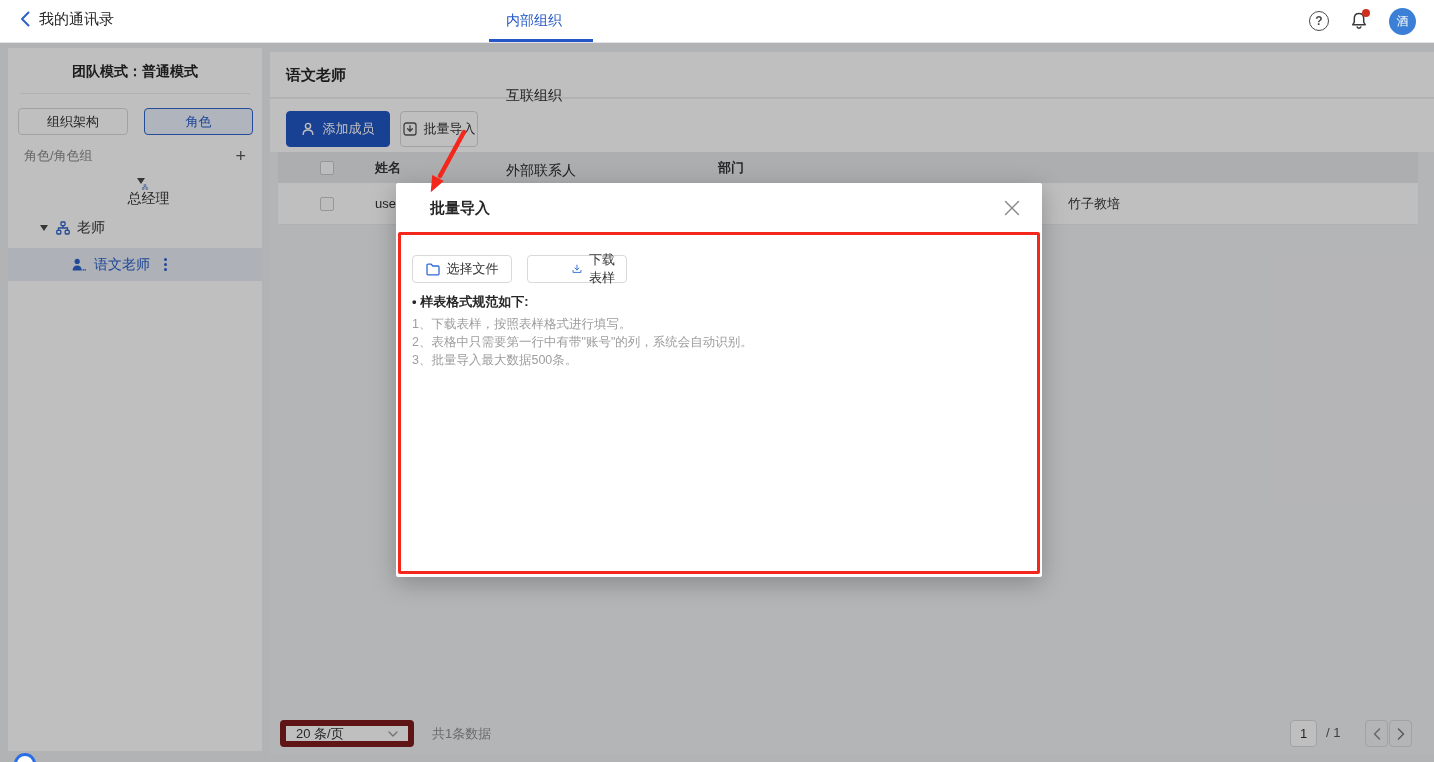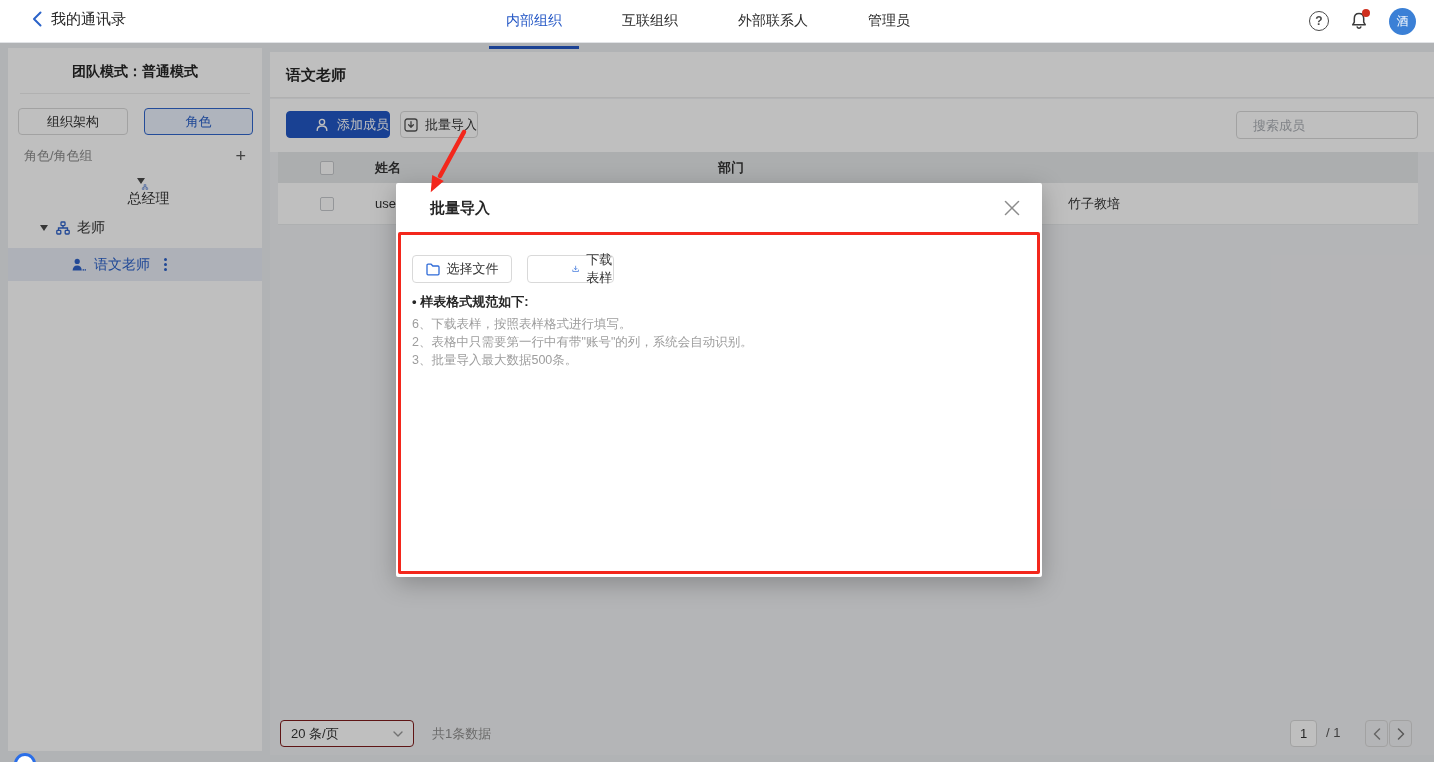--- a/index.html
+++ b/index.html
@@ -2,23 +2,23 @@
 <html><head>
 <meta charset="utf-8">
 <style>
   * { margin:0; padding:0; box-sizing:border-box; }
   html,body { width:1434px; height:762px; overflow:hidden; }
   body { font-family:"Liberation Sans","DejaVu Sans",sans-serif; color:#333; font-size:14px; background:#edeff2; }
   #app { position:absolute; left:0; top:0; width:1434px; height:762px; }
 
   
   .topbar { position:absolute; left:0; top:0; width:1434px; height:43px; background:#fff; border-bottom:1px solid #e1e3e6; z-index:30; }
-  .back { position:absolute; left:32px; top:0; height:38px; display:flex; align-items:center; gap:9px; cursor:pointer; }
+  .back { position:absolute; left:20px; top:0; height:38px; display:flex; align-items:center; gap:9px; cursor:pointer; }
   .back-label { font-size:15px; color:#262626; font-weight:500; }
-  .tabs { position:absolute; left:489px; top:0; height:48px; display:flex; gap:26px; }
+  .tabs { position:absolute; left:489px; top:0; height:48px; display:flex; gap:34px;flex-direction:column; }
   .tab { padding:0 17px; line-height:41px; font-size:14px; color:#2b2b2b; position:relative; }
   .tab.active { color:#2457c5; }
   .tab.active::after { content:""; position:absolute; left:0; right:0; bottom:-1px; height:3px; background:#2457c5; }
   .top-icons { position:absolute; right:18px; top:0; height:42px; display:flex; align-items:center; gap:20px; }
   .help-circ { width:20px; height:20px; border:1.6px solid #4a4a4a; border-radius:50%; display:flex; align-items:center; justify-content:center; font-size:12px; color:#4a4a4a; font-weight:700; }
   .bell-wrap { position:relative; width:20px; height:20px; }
   .bell-dot { position:absolute; right:-1px; top:-2px; width:8px; height:8px; border-radius:50%; background:#cf2f1e; }
   .avatar { width:27px; height:27px; border-radius:50%; background:#3b80d6; color:#fff; font-size:12px; display:flex; align-items:center; justify-content:center; }
 
   
@@ -37,50 +37,50 @@
   .tree-row.selected { background:#e8edf6; height:33px; }
   .tree-row.selected .tree-label { color:#2a60c9; }
   .dots { display:flex; flex-direction:column; gap:2px; margin-left:14px; cursor:pointer; }
   .dots i { width:3px; height:3px; border-radius:50%; background:#2a60c9; }
 
   
   .mainpanel { position:absolute; left:270px; top:52px; width:1164px; height:703px; background:#f1f2f4; }
   .title-strip { position:absolute; left:0; top:0; width:1164px; height:46px; background:#fff; border-bottom:1px solid #ebebeb; }
   .page-title { position:absolute; left:16px; top:0; line-height:46px; font-size:15px; font-weight:700; color:#262626; }
   .toolbar { position:absolute; left:0; top:47px; width:1164px; height:53px; background:#fff; }
-  .btn { height:27px; border-radius:4px; font-size:13px; display:inline-flex; align-items:center; justify-content:flex-end; gap:7px; cursor:pointer; }
+  .btn { height:36px; border-radius:4px; font-size:13px; display:inline-flex; align-items:center; justify-content:center; gap:7px; cursor:pointer; }
   .btn-primary { position:absolute; left:16px; top:12px; width:104px; background:#2257c4; color:#fff; border:1px solid #2257c4; }
   .btn-plain { background:#fff; border:1px solid #d9d9d9; color:#333; }
   .btn-import { position:absolute; left:130px; top:12px; width:78px; }
   .search-box { position:absolute; right:16px; top:12px; width:182px; height:28px; border:1px solid #d9d9d9; border-radius:4px; background:#fff; display:flex; align-items:center; padding:0 9px; gap:7px; }
   .search-box input { border:none; outline:none; flex:1; font-size:13px; color:#333; font-family:inherit; background:transparent; }
   .search-box input::placeholder { color:#a9adb3; }
 
   .tbl-head { position:absolute; left:8px; top:100px; width:1140px; height:31px; background:#e6e8ea; display:grid; grid-template-columns:97px 343px 350px 1fr; align-items:center; font-size:13px; font-weight:700; color:#333; }
   .tbl-row { position:absolute; left:8px; top:131px; width:1140px; height:42px; background:#fff; border-bottom:1px solid #e9ebed; display:grid; grid-template-columns:97px 343px 350px 1fr; align-items:center; font-size:13px; color:#333; }
   .cb-cell { display:flex; justify-content:center; }
   .cb { width:14px; height:14px; border:1px solid #c6c9cc; border-radius:2px; background:#fdfdfd; cursor:pointer; }
 
   .pagination { position:absolute; left:0; top:668px; width:1164px; height:28px; }
-  .pgsize { position:absolute; left:10px; top:0; width:134px; height:27px; background:#fff; border:1px solid #7f1d1d; border-radius:4px; display:flex; align-items:center; justify-content:space-between; padding:0 10px; font-size:13px; color:#333; cursor:pointer; }
+  .pgsize { position:absolute; left:10px; top:0; width:134px; height:27px; background:#fff; border:6px solid #7f1d1d; border-radius:4px; display:flex; align-items:center; justify-content:space-between; padding:0 10px; font-size:13px; color:#333; cursor:pointer; }
   .total { position:absolute; left:162px; top:5px; font-size:13px; color:#8f8f8f; }
   .pagebox { position:absolute; left:1020px; top:0; width:27px; height:27px; background:#fff; border:1px solid #d9d9d9; border-radius:4px; text-align:center; line-height:26px; font-size:13px; color:#333; }
   .pageof { position:absolute; left:1056px; top:5px; font-size:13px; color:#555; }
   .pg-btn { position:absolute; top:0; width:23px; height:27px; border:1px solid #d9d9d9; border-radius:4px; background:transparent; display:flex; align-items:center; justify-content:center; cursor:pointer; }
   .pg-prev { left:1095px; } .pg-next { left:1119px; }
 
   
   .overlay { position:absolute; left:0; top:43px; width:1434px; height:719px; background:rgba(0,0,0,0.25); z-index:40; }
   .modal { position:absolute; left:396px; top:183px; width:646px; height:394px; background:#fff; border-radius:2px; box-shadow:0 6px 24px rgba(0,0,0,0.25); z-index:60; }
   .modal-head { position:relative; height:49px; }
   .modal-title { position:absolute; left:34px; top:0; line-height:50px; font-size:15px; font-weight:700; color:#262626; }
   .modal-close { position:absolute; right:22px; top:17px; width:16px; height:16px; cursor:pointer; }
   .m-btn { position:absolute; top:72px; height:28px; border:1px solid #d9d9d9; border-radius:4px; background:#fff; font-size:13px; color:#333; display:flex; align-items:center; justify-content:center; gap:7px; cursor:pointer; }
   .m-btn1 { left:16px; width:100px; }
-  .m-btn2 { left:131px; width:87px;padding-left:44px; }
+  .m-btn2 { left:131px; width:100px;padding-left:44px; }
   .spec-title { position:absolute; left:16px; top:110px; font-size:13px; font-weight:700; color:#262626; }
   .spec-title::before { content:"• "; }
   .spec-list { position:absolute; left:16px; top:132px; font-size:12.5px; color:#9d9d9d; line-height:18px; }
 
   
   .ann-rect { position:absolute; left:398px; top:232px; width:642px; height:342px; border:3px solid #f3271c; border-radius:2px; z-index:70; pointer-events:none; }
   .ann-arrow { position:absolute; left:414px; top:122px; z-index:70; pointer-events:none; }
 
   .fab-arc { position:absolute; left:14px; top:753px; width:22px; height:22px; border:3px solid #2a6ee8; border-radius:50%; background:#fff; z-index:45; }
   svg { display:block; }
@@ -178,27 +178,20 @@
         </svg>
         <span>添加成员</span>
       </div>
       <div class="btn btn-plain btn-import">
         <svg width="14" height="14" viewBox="0 0 14 14">
           <rect x="1" y="1" width="12" height="12" rx="2.2" fill="none" stroke="#555" stroke-width="1.3"></rect>
           <path d="M7 3.6 V9 M4.6 6.8 L7 9.2 L9.4 6.8" fill="none" stroke="#555" stroke-width="1.3" stroke-linecap="round" stroke-linejoin="round"></path>
         </svg>
         <span>批量导入</span>
       </div>
-      <div class="search-box">
-        <svg width="14" height="14" viewBox="0 0 14 14">
-          <circle cx="6" cy="6" r="4.4" fill="none" stroke="#9aa0a6" stroke-width="1.4"></circle>
-          <line x1="9.4" y1="9.4" x2="13" y2="13" stroke="#9aa0a6" stroke-width="1.4" stroke-linecap="round"></line>
-        </svg>
-        <input value="" placeholder="搜索成员" style="">
-      </div>
     </div>
 
     <div class="tbl-head">
       <div class="cb-cell">
           <span class="cb"></span>
         </div>
       <div>姓名</div>
       <div>部门</div>
     </div>
     <div class="tbl-row">
@@ -253,21 +246,21 @@
     </div>
     <div class="m-btn m-btn2">
       <svg width="14" height="14" viewBox="0 0 14 14">
         <path d="M7 1.5 V8.2 M4.2 5.6 L7 8.4 L9.8 5.6" fill="none" stroke="#2f6bd8" stroke-width="1.3" stroke-linecap="round" stroke-linejoin="round"></path>
         <path d="M1.5 9 V11.8 H12.5 V9" fill="none" stroke="#2f6bd8" stroke-width="1.3" stroke-linecap="round" stroke-linejoin="round"></path>
       </svg>
       <span>下载表样</span>
     </div>
     <div class="spec-title">样表格式规范如下:</div>
     <div class="spec-list">
-      <div>6、下载表样，按照表样格式进行填写。</div>
+      <div>1、下载表样，按照表样格式进行填写。</div>
       <div>2、表格中只需要第一行中有带"账号"的列，系统会自动识别。</div>
       <div>3、批量导入最大数据500条。</div>
     </div>
   </div>
 
   <div class="ann-rect"></div>
   <svg class="ann-arrow" width="64" height="84" viewBox="0 0 64 84">
     <line x1="50" y1="10" x2="26" y2="54" stroke="#f3271c" stroke-width="4.5" stroke-linecap="round"></line>
     <polygon points="16,0 0,-6.5 0,6.5" fill="#f3271c" transform="translate(24,56) rotate(117)"></polygon>
   </svg>

